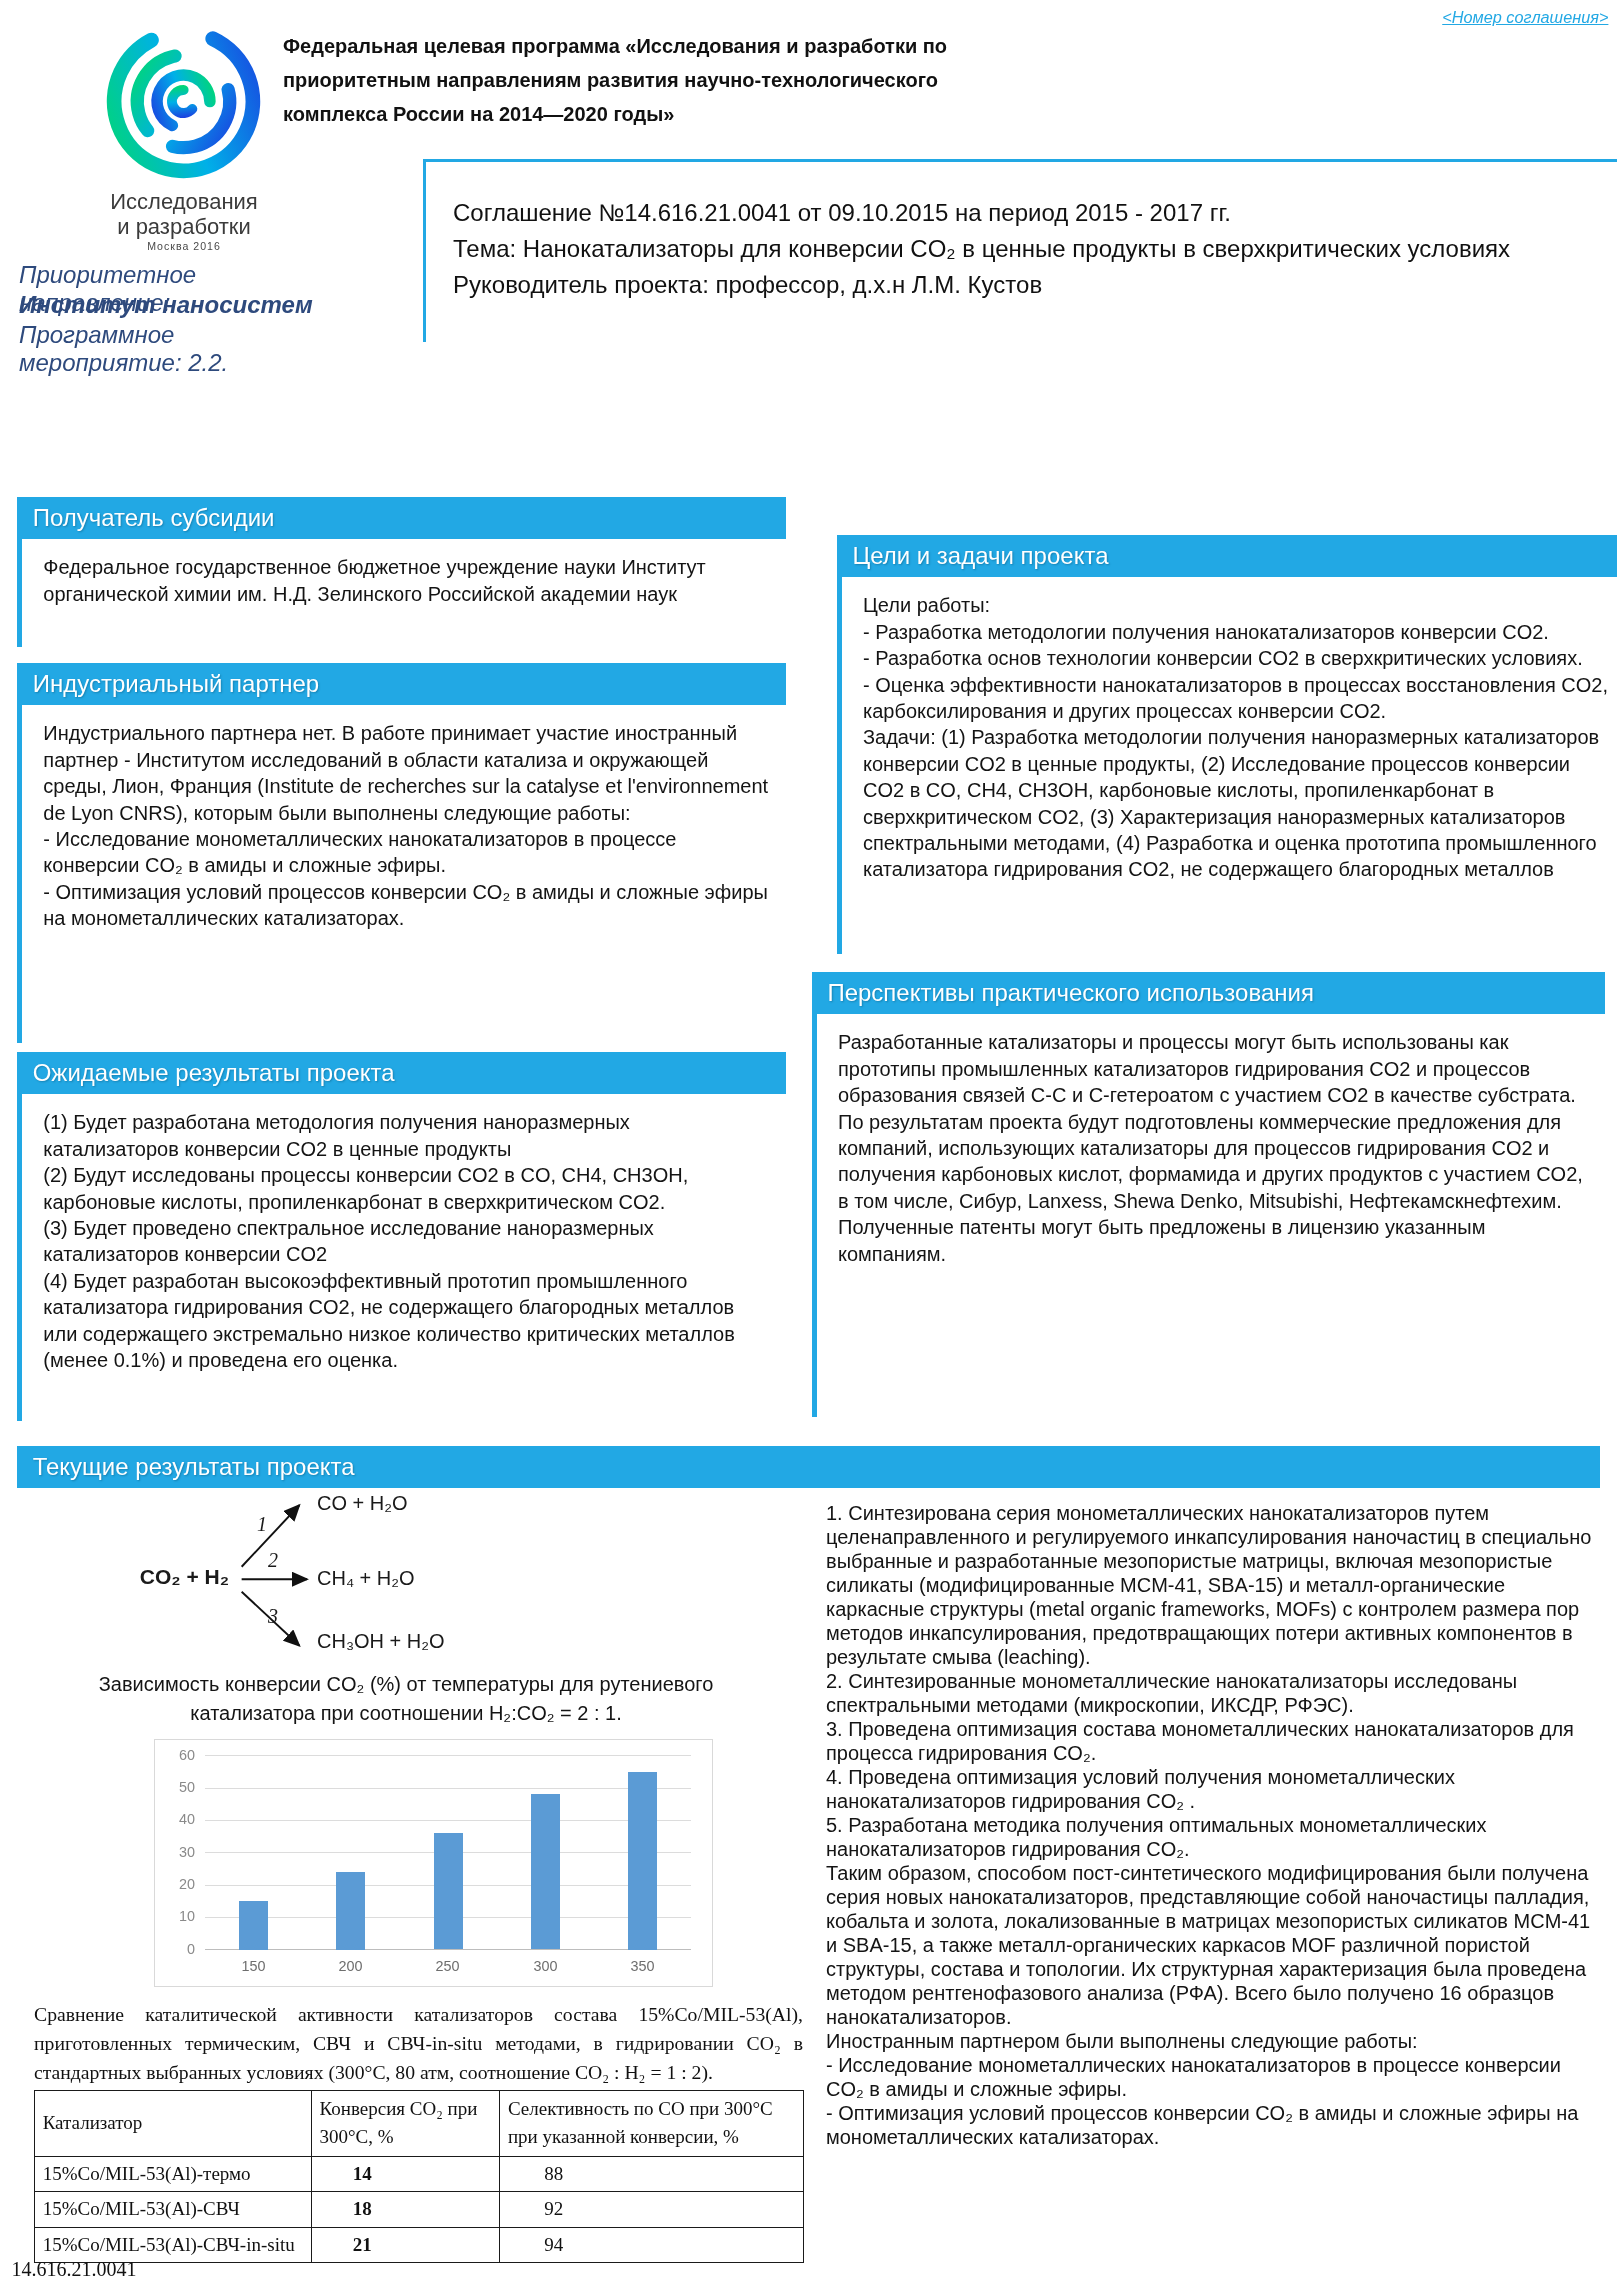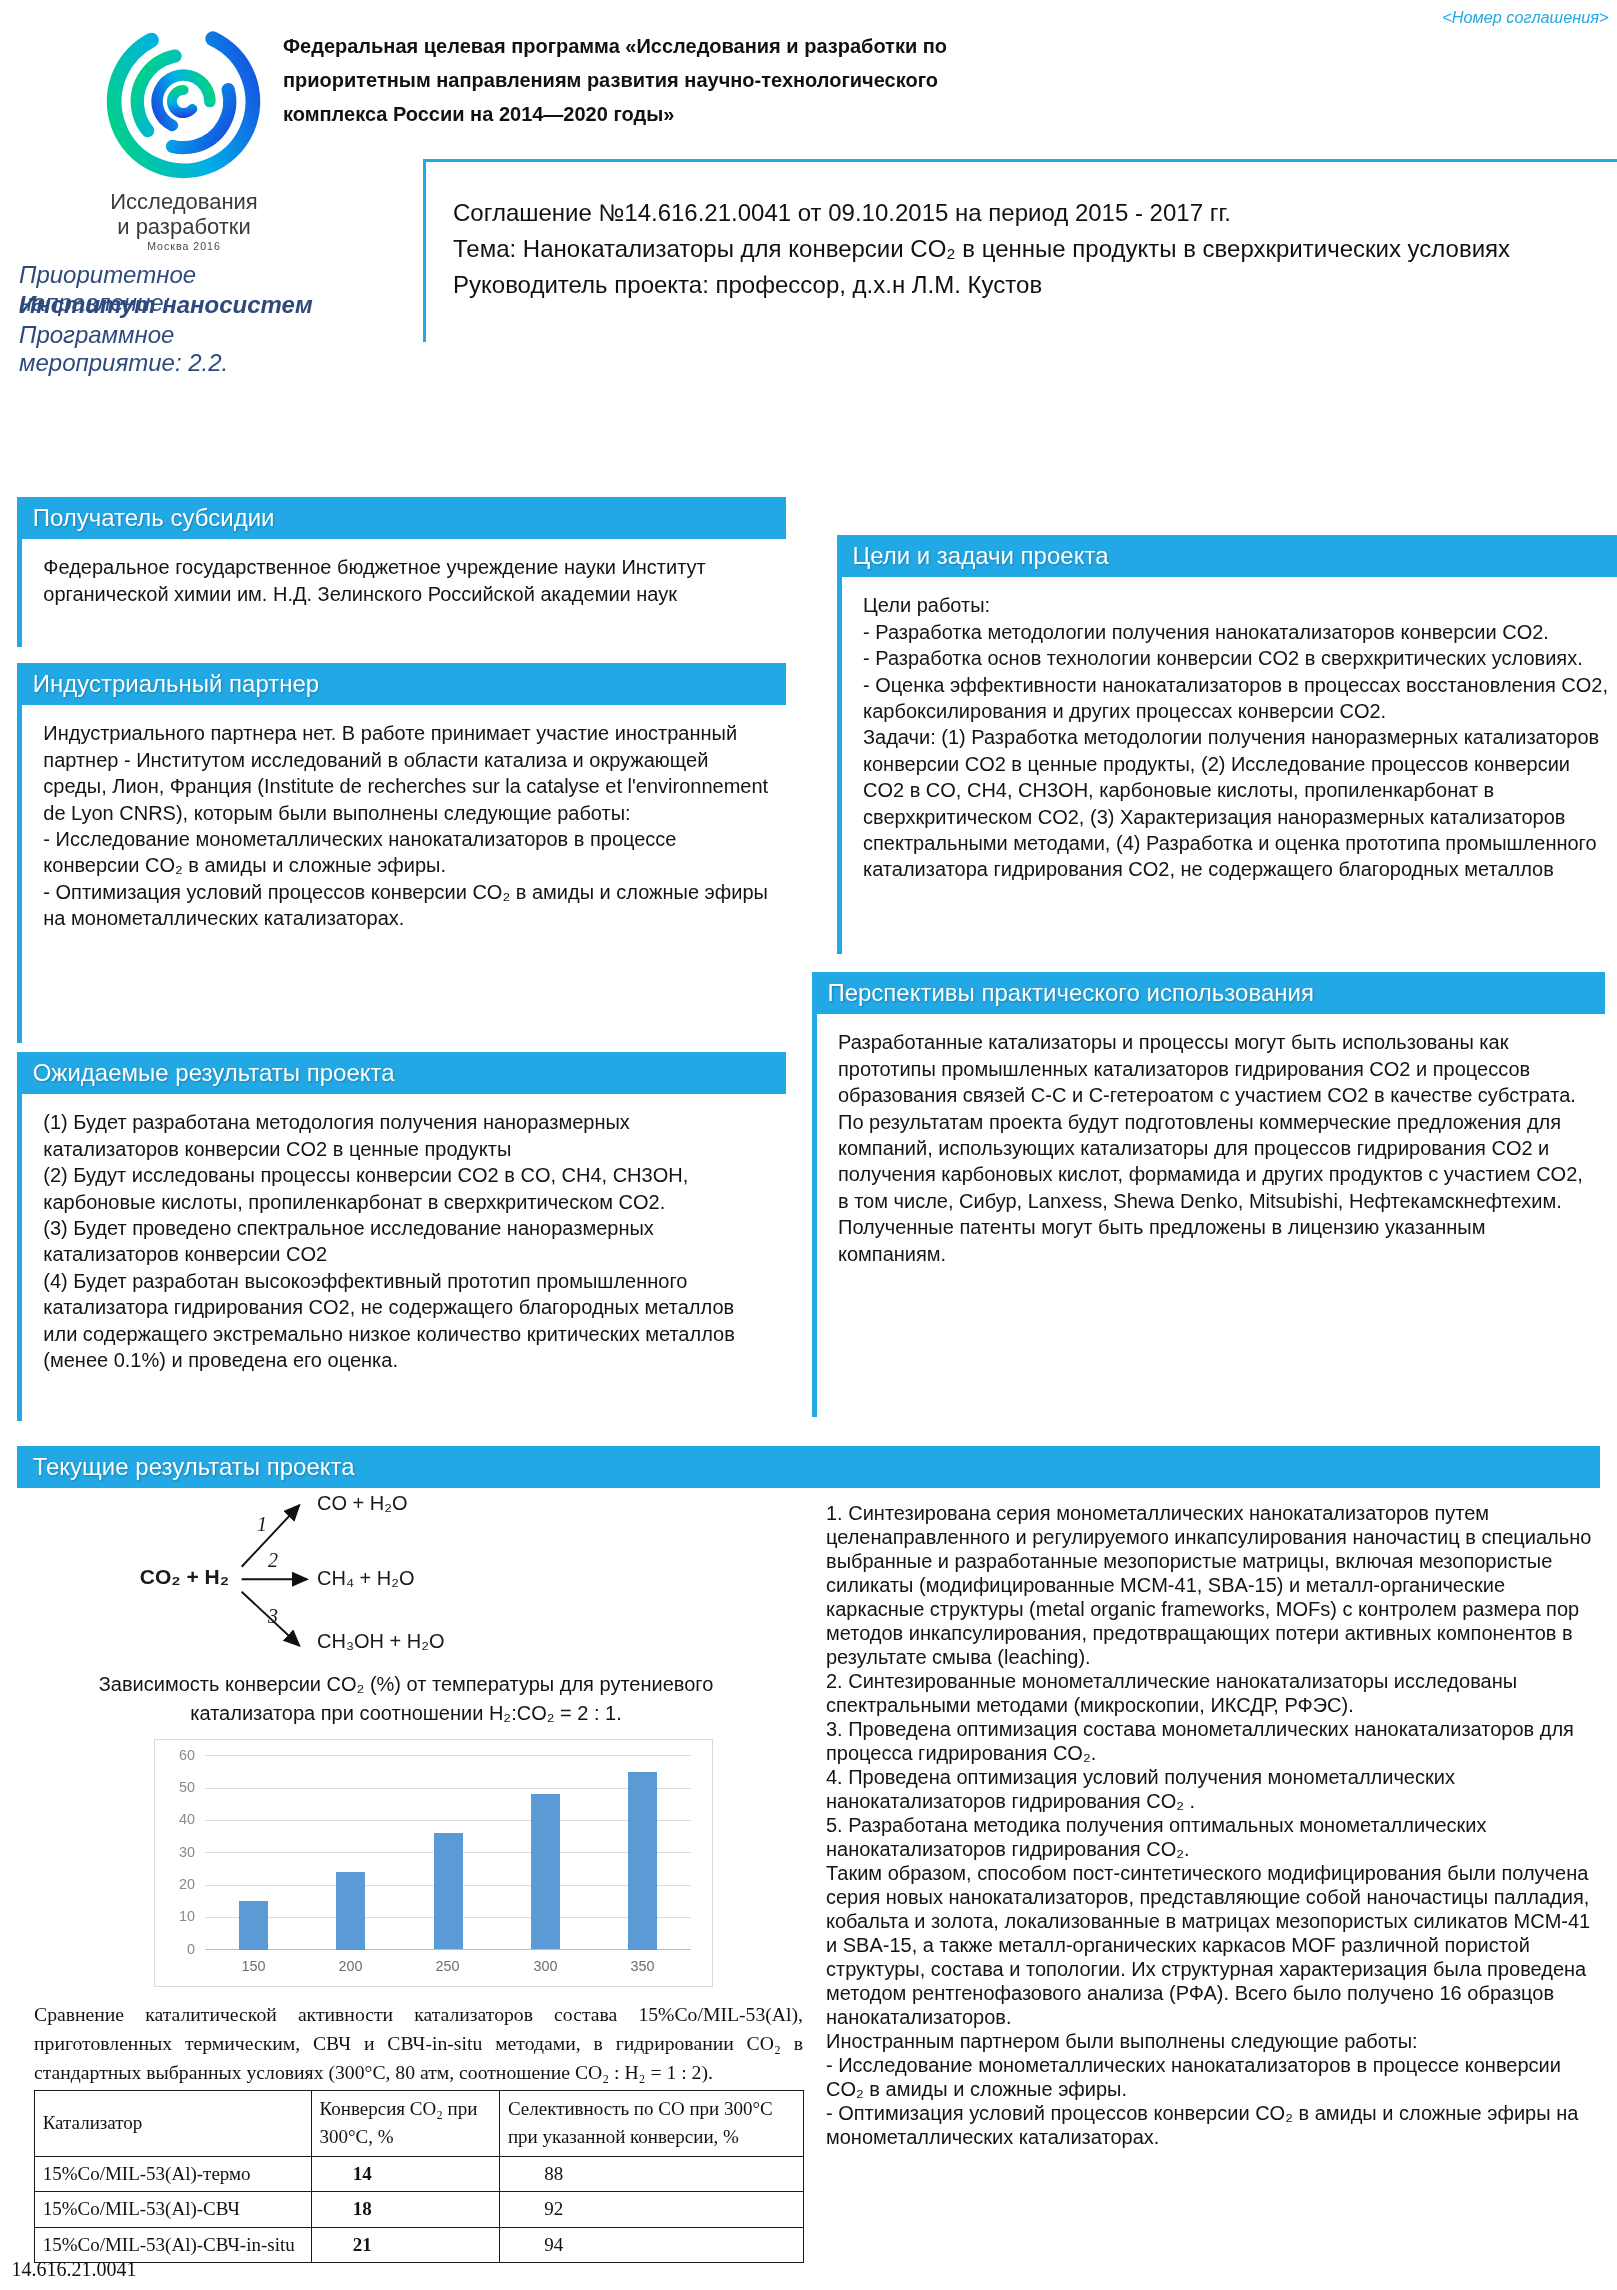--- a/index.html
+++ b/index.html
@@ -3,21 +3,21 @@
 <meta charset="utf-8">
 <style>
   html,body{margin:0;padding:0;background:#fff;}
   .page{position:relative;width:1618px;height:2290px;background:#fff;overflow:hidden;
         font-family:"Liberation Sans","DejaVu Sans",sans-serif;color:#1a1a1a;}
   .abs{position:absolute;}
   .pre{white-space:pre-line;}
 
   
   .agr-link{position:absolute;top:7.7px;right:9.6px;font-size:16.3px;font-style:italic;
-            color:#22a8e4;cursor:pointer;}
+            color:#22a8e4;text-decoration:underline;cursor:pointer;}
 
   
   .logo-wrap{left:101px;top:19px;width:165px;height:165px;}
   .logo-title{left:85px;top:190px;width:198px;text-align:center;font-size:22px;line-height:1.12;
               color:#3b3b3b;font-weight:500;}
   .logo-city{left:85px;top:240px;width:198px;text-align:center;font-size:10.6px;letter-spacing:1px;
              color:#4a4a4a;}
   .prio{left:19px;width:317px;font-size:24px;font-style:italic;color:#2e4a7d;}
   .prio-1{top:261px;}
   .prio-2{top:291px;font-weight:bold;}

